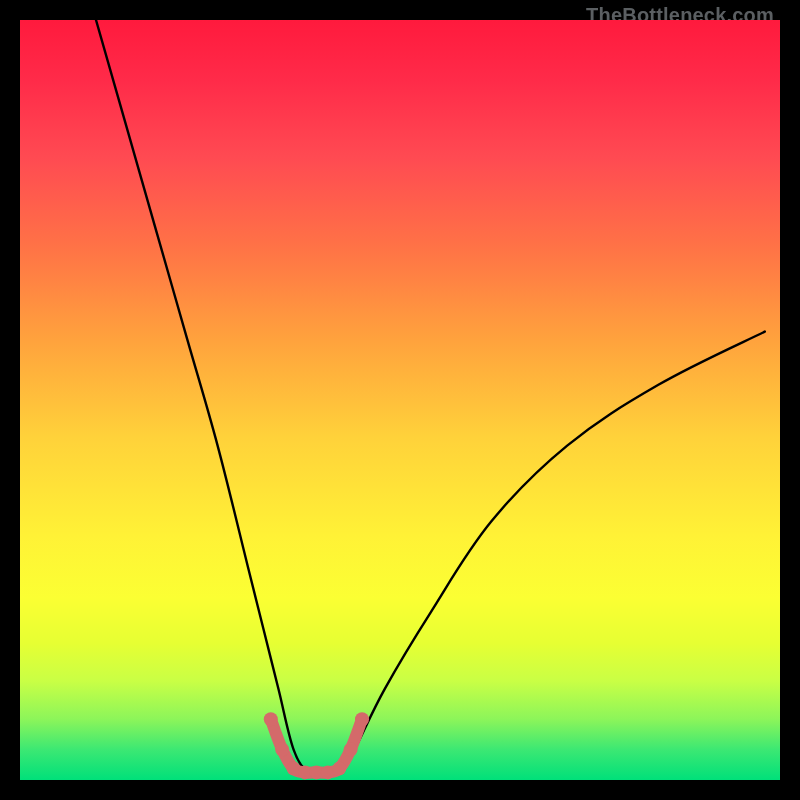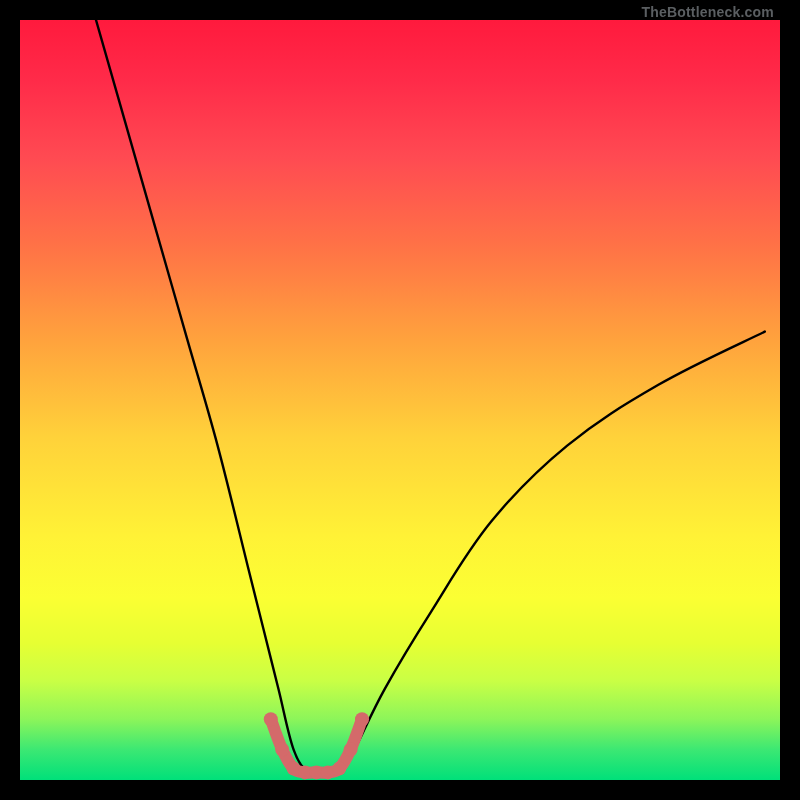--- a/index.html
+++ b/index.html
@@ -38,21 +38,21 @@
       #8cf55a 92%,
       #3ce873 96%,
       #00e07a 100%
     );
   }
   .watermark {
     position: absolute;
     top: 4px;
     right: 26px;
     color: #5b5f62;
-    font-size: 14px;
+    font-size: 20px;
     font-weight: 600;
     letter-spacing: 0.2px;
     pointer-events: none;
   }
   svg.curve {
     position: absolute;
     left: 0;
     top: 0;
     width: 760px;
     height: 760px;

